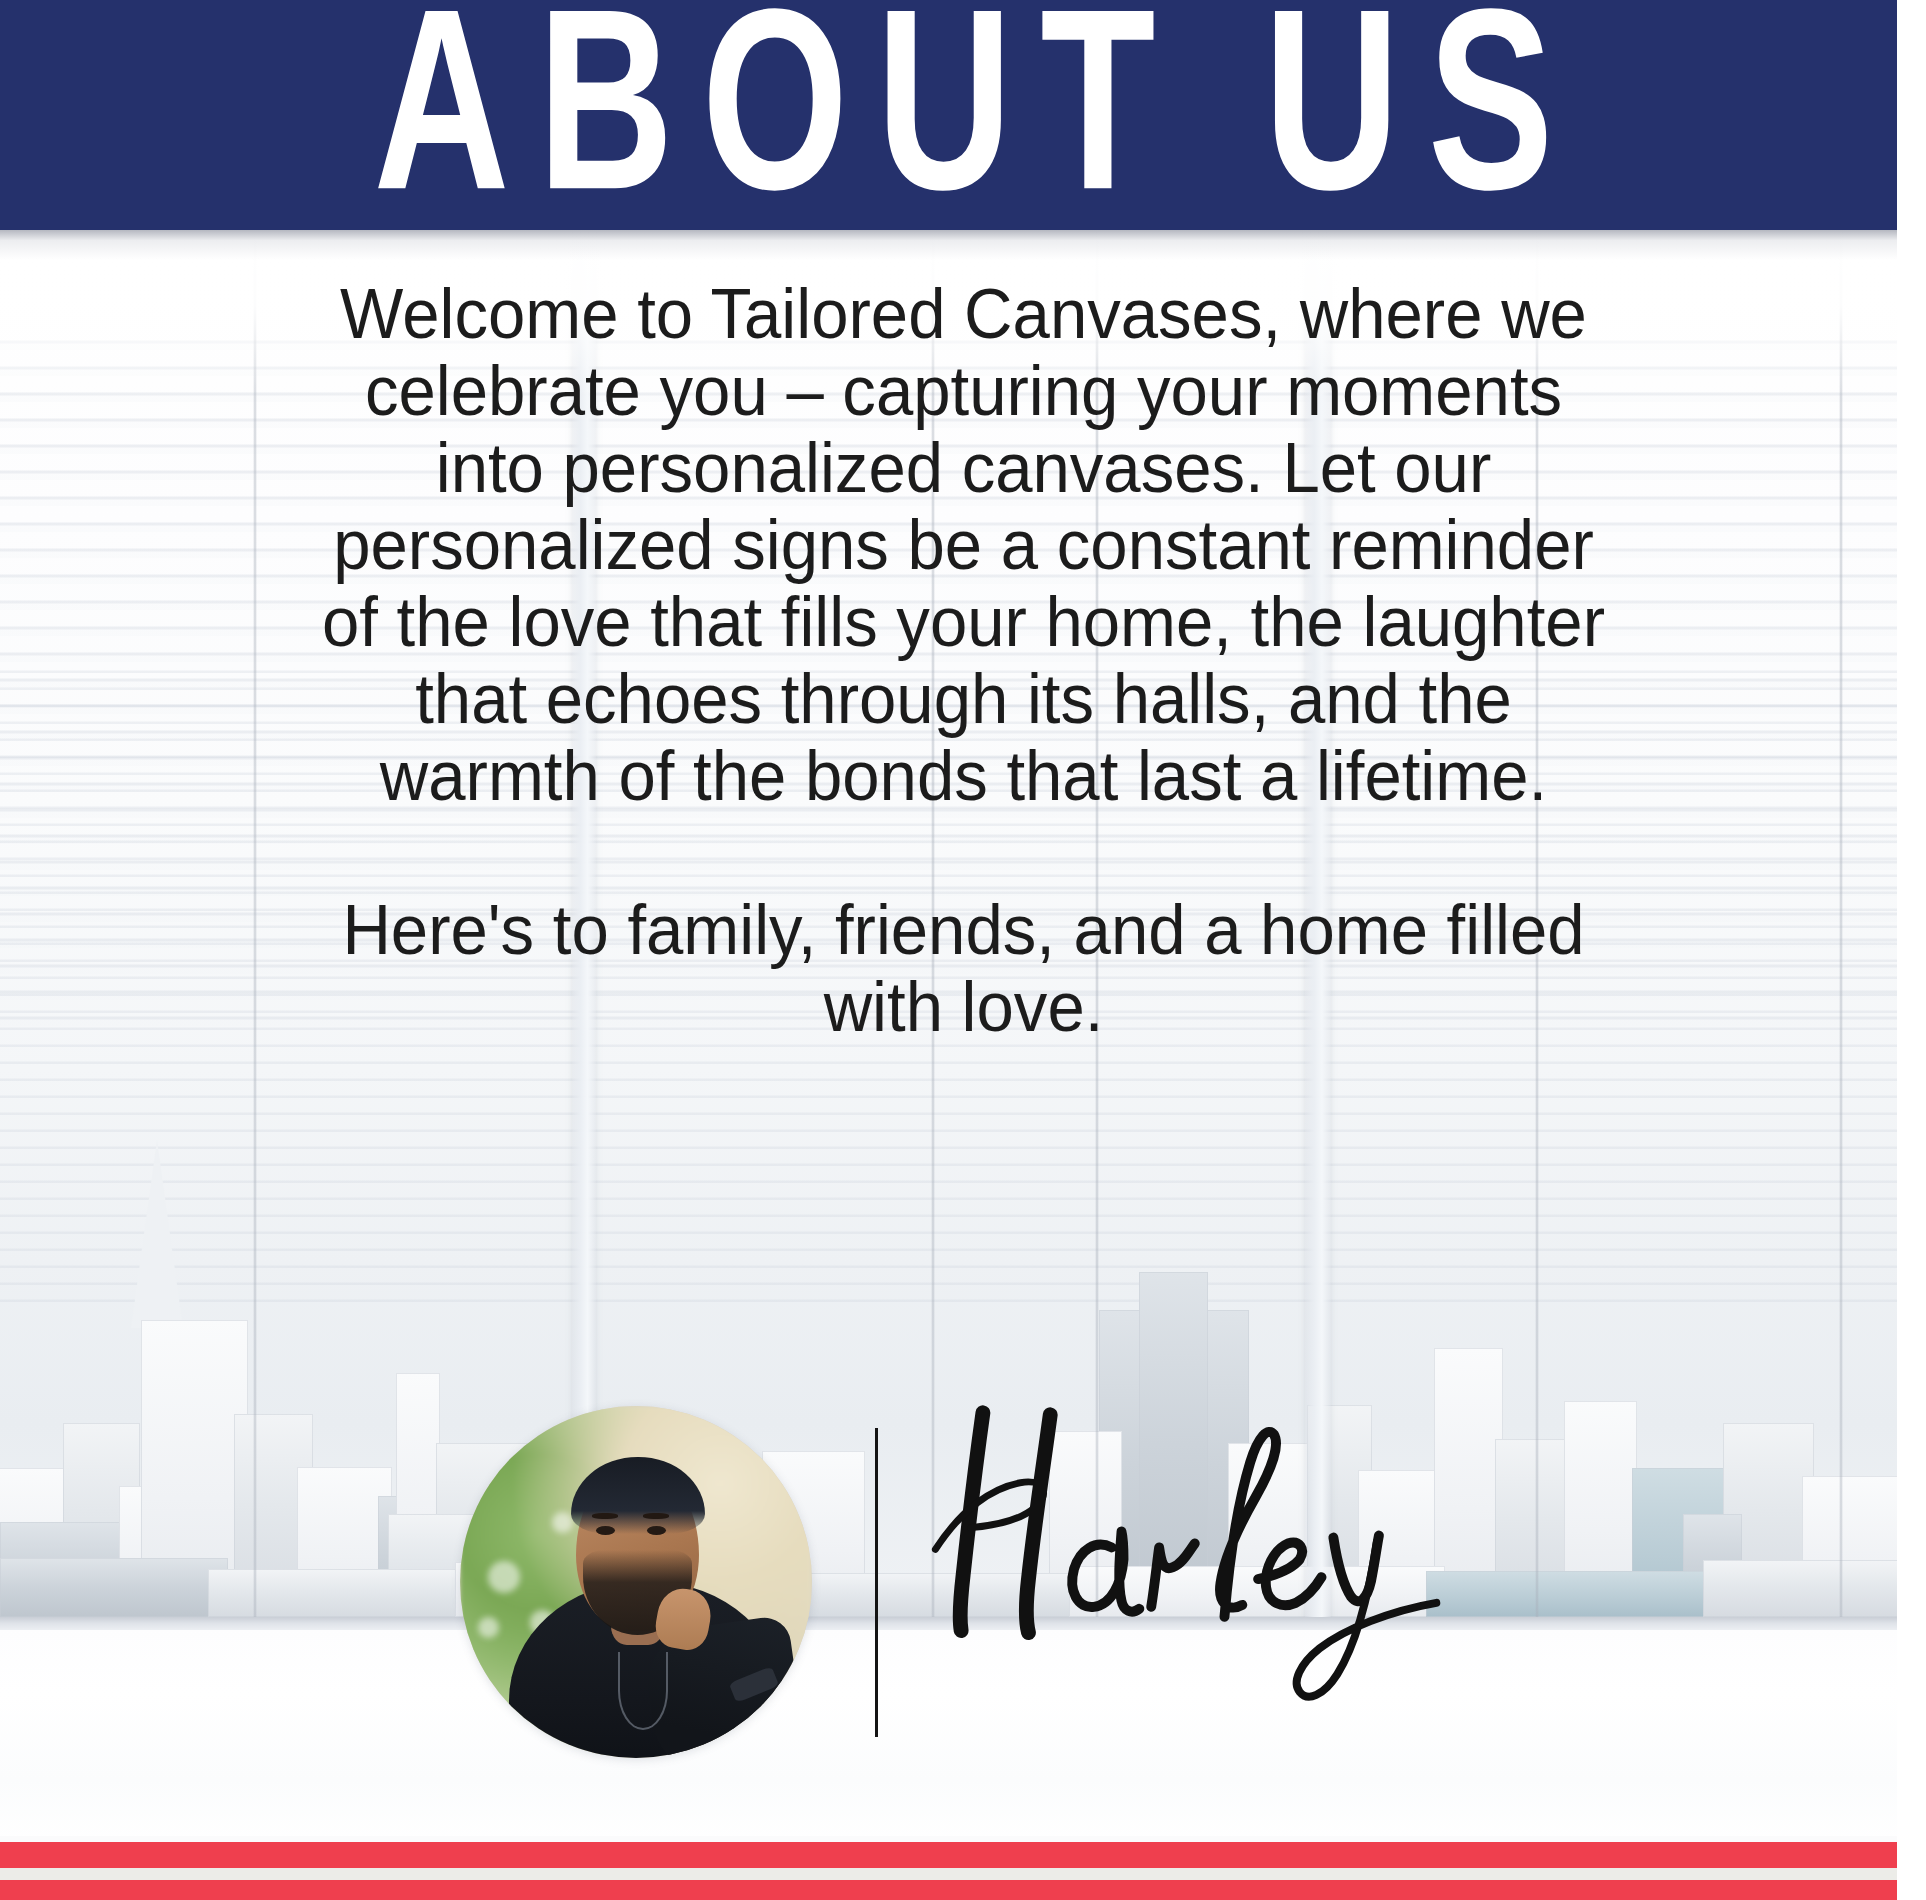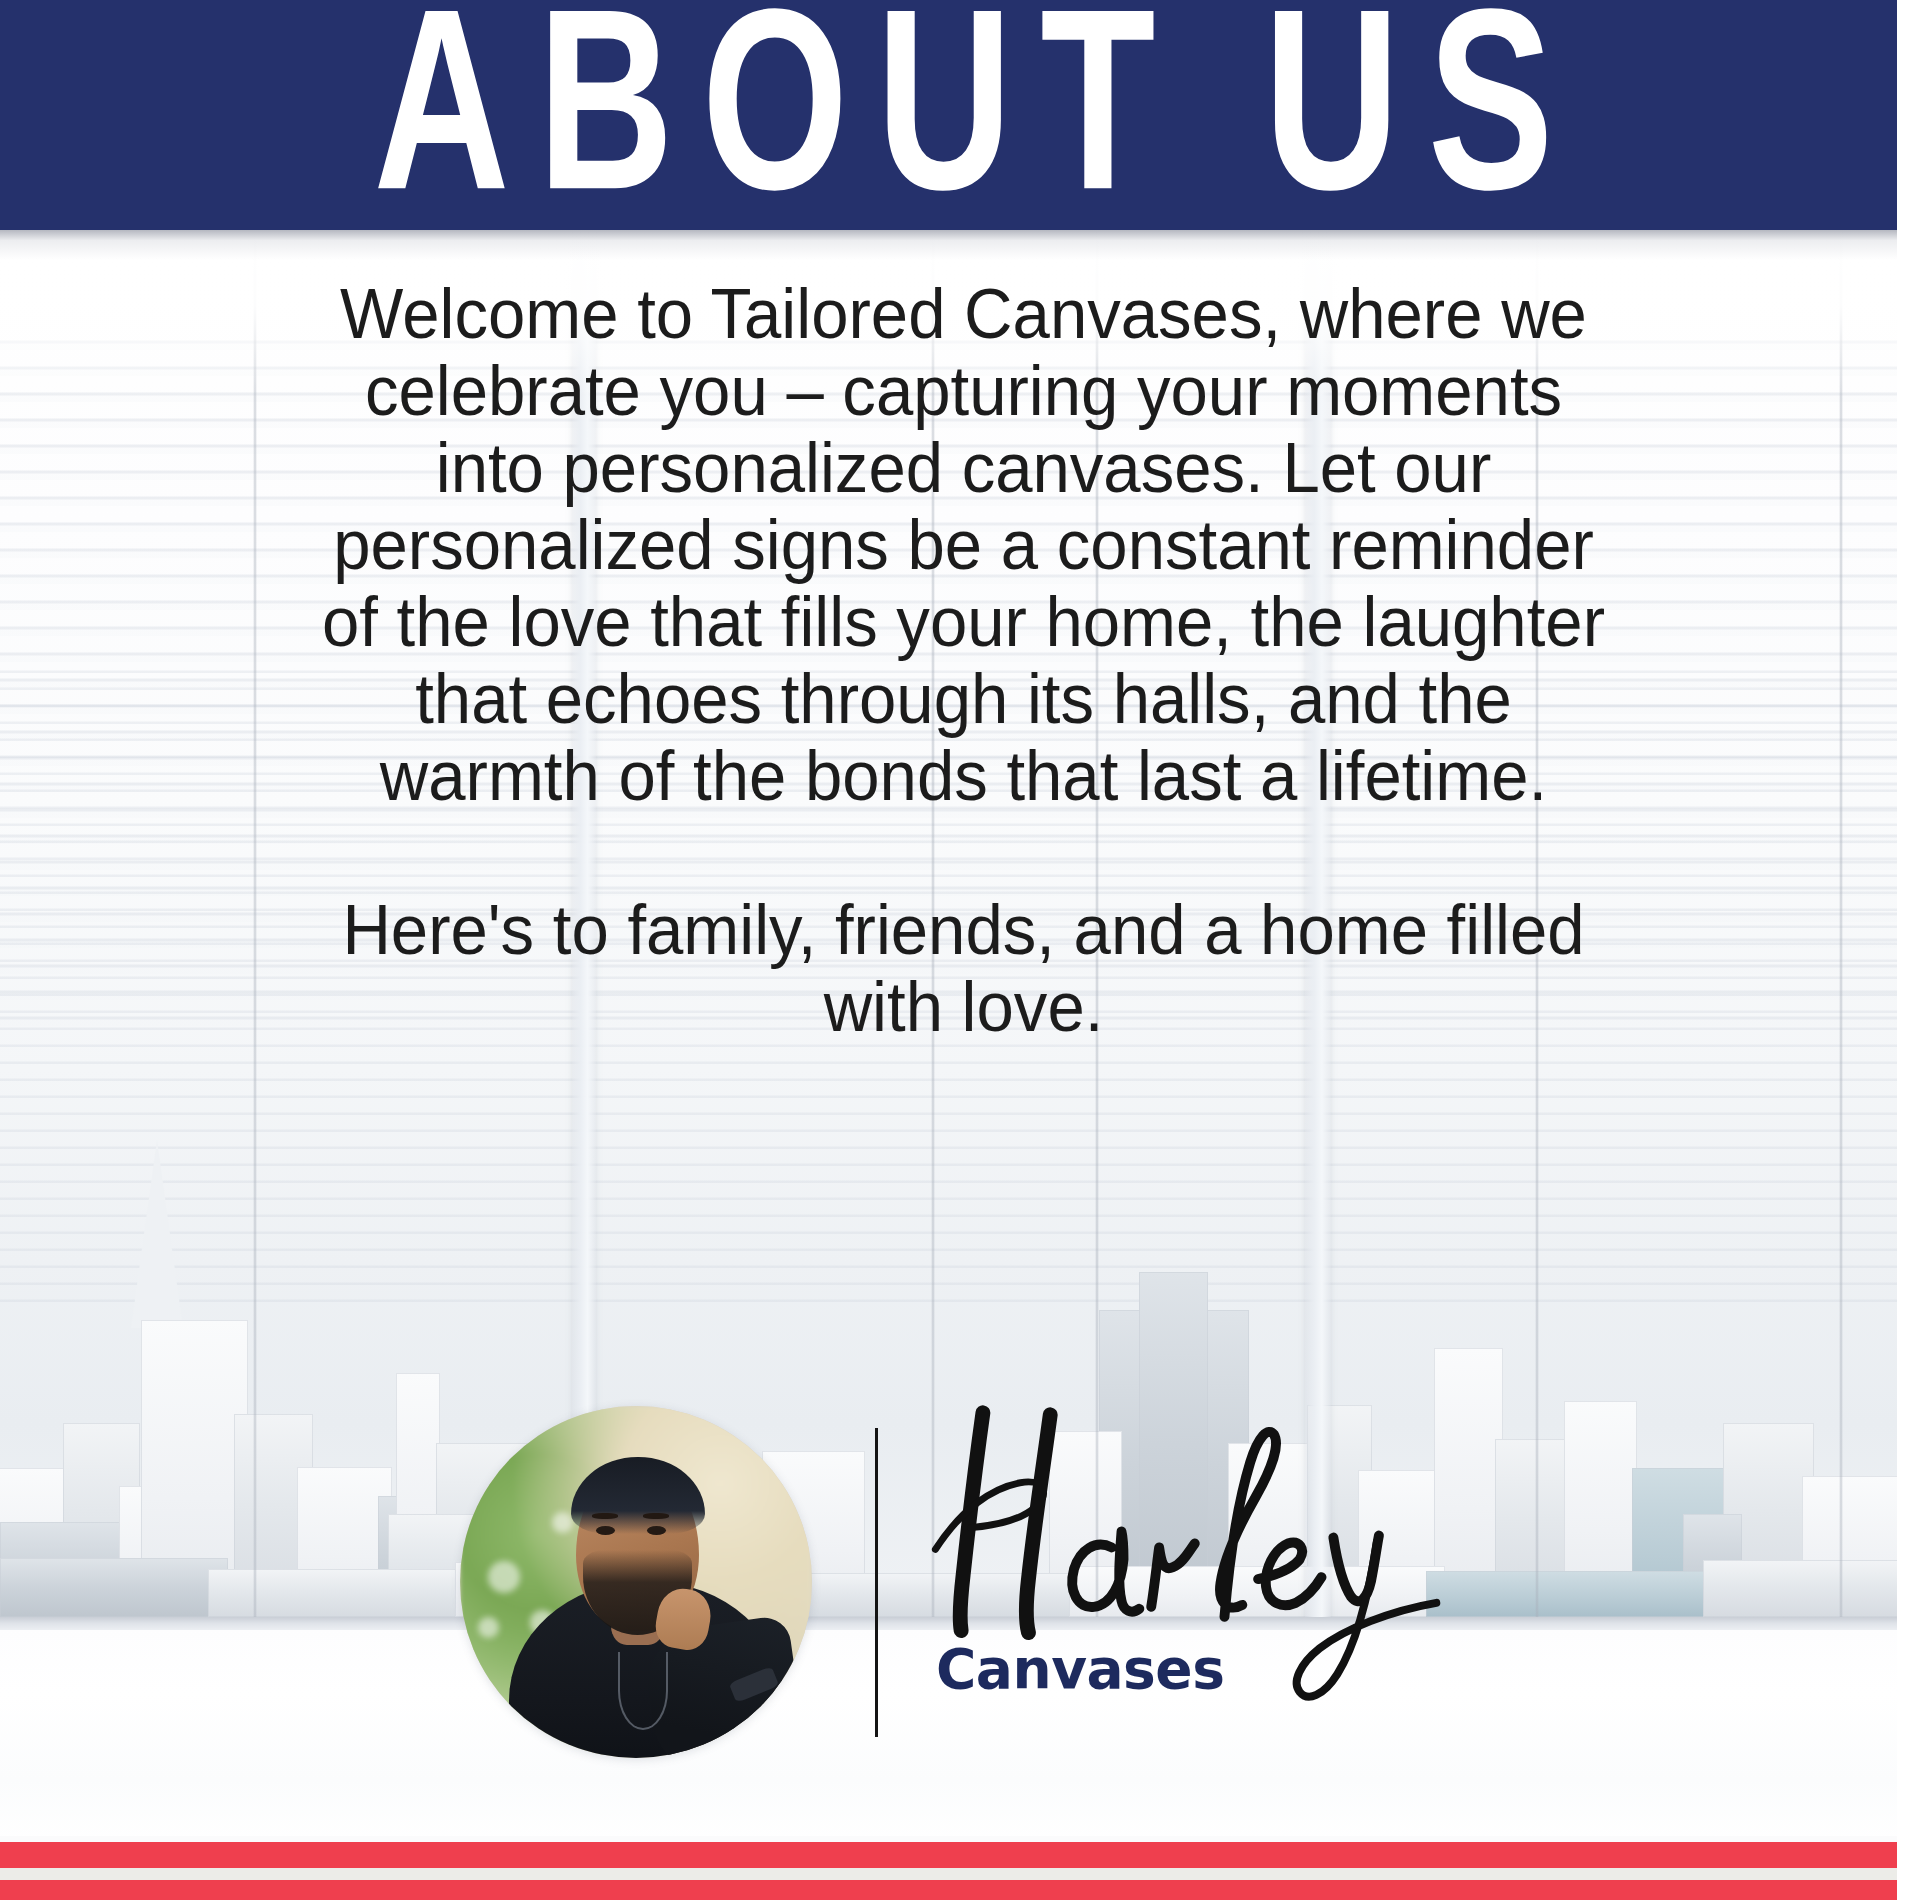--- a/index.html
+++ b/index.html
@@ -416,21 +416,20 @@
 
         <path d="M386 190 C404 186, 420 180, 428 170 C434 160, 428 150, 416 154 C402 160, 392 180, 394 198 C396 214, 410 220, 424 214 C436 208, 444 198, 450 188" stroke-width="10"></path>
 
         <path d="M462 148 C466 174, 472 196, 480 208 C488 218, 496 210, 500 192 C504 172, 506 156, 508 146" stroke-width="10"></path>
         <path d="M506 152 C498 204, 486 254, 466 286 C452 308, 436 314, 428 304 C420 294, 428 276, 448 260 C474 240, 520 222, 566 214" stroke-width="8"></path>
       </g>
     </svg>
   </div>
 
   <div class="founder-line">
-    <div>Canvases</div>
   </div>
 
   <div class="stripe stripe-pre"></div>
   <div class="stripe stripe-a"></div>
   <div class="stripe stripe-gap"></div>
   <div class="stripe stripe-b"></div>
 
 </div>
 
 

